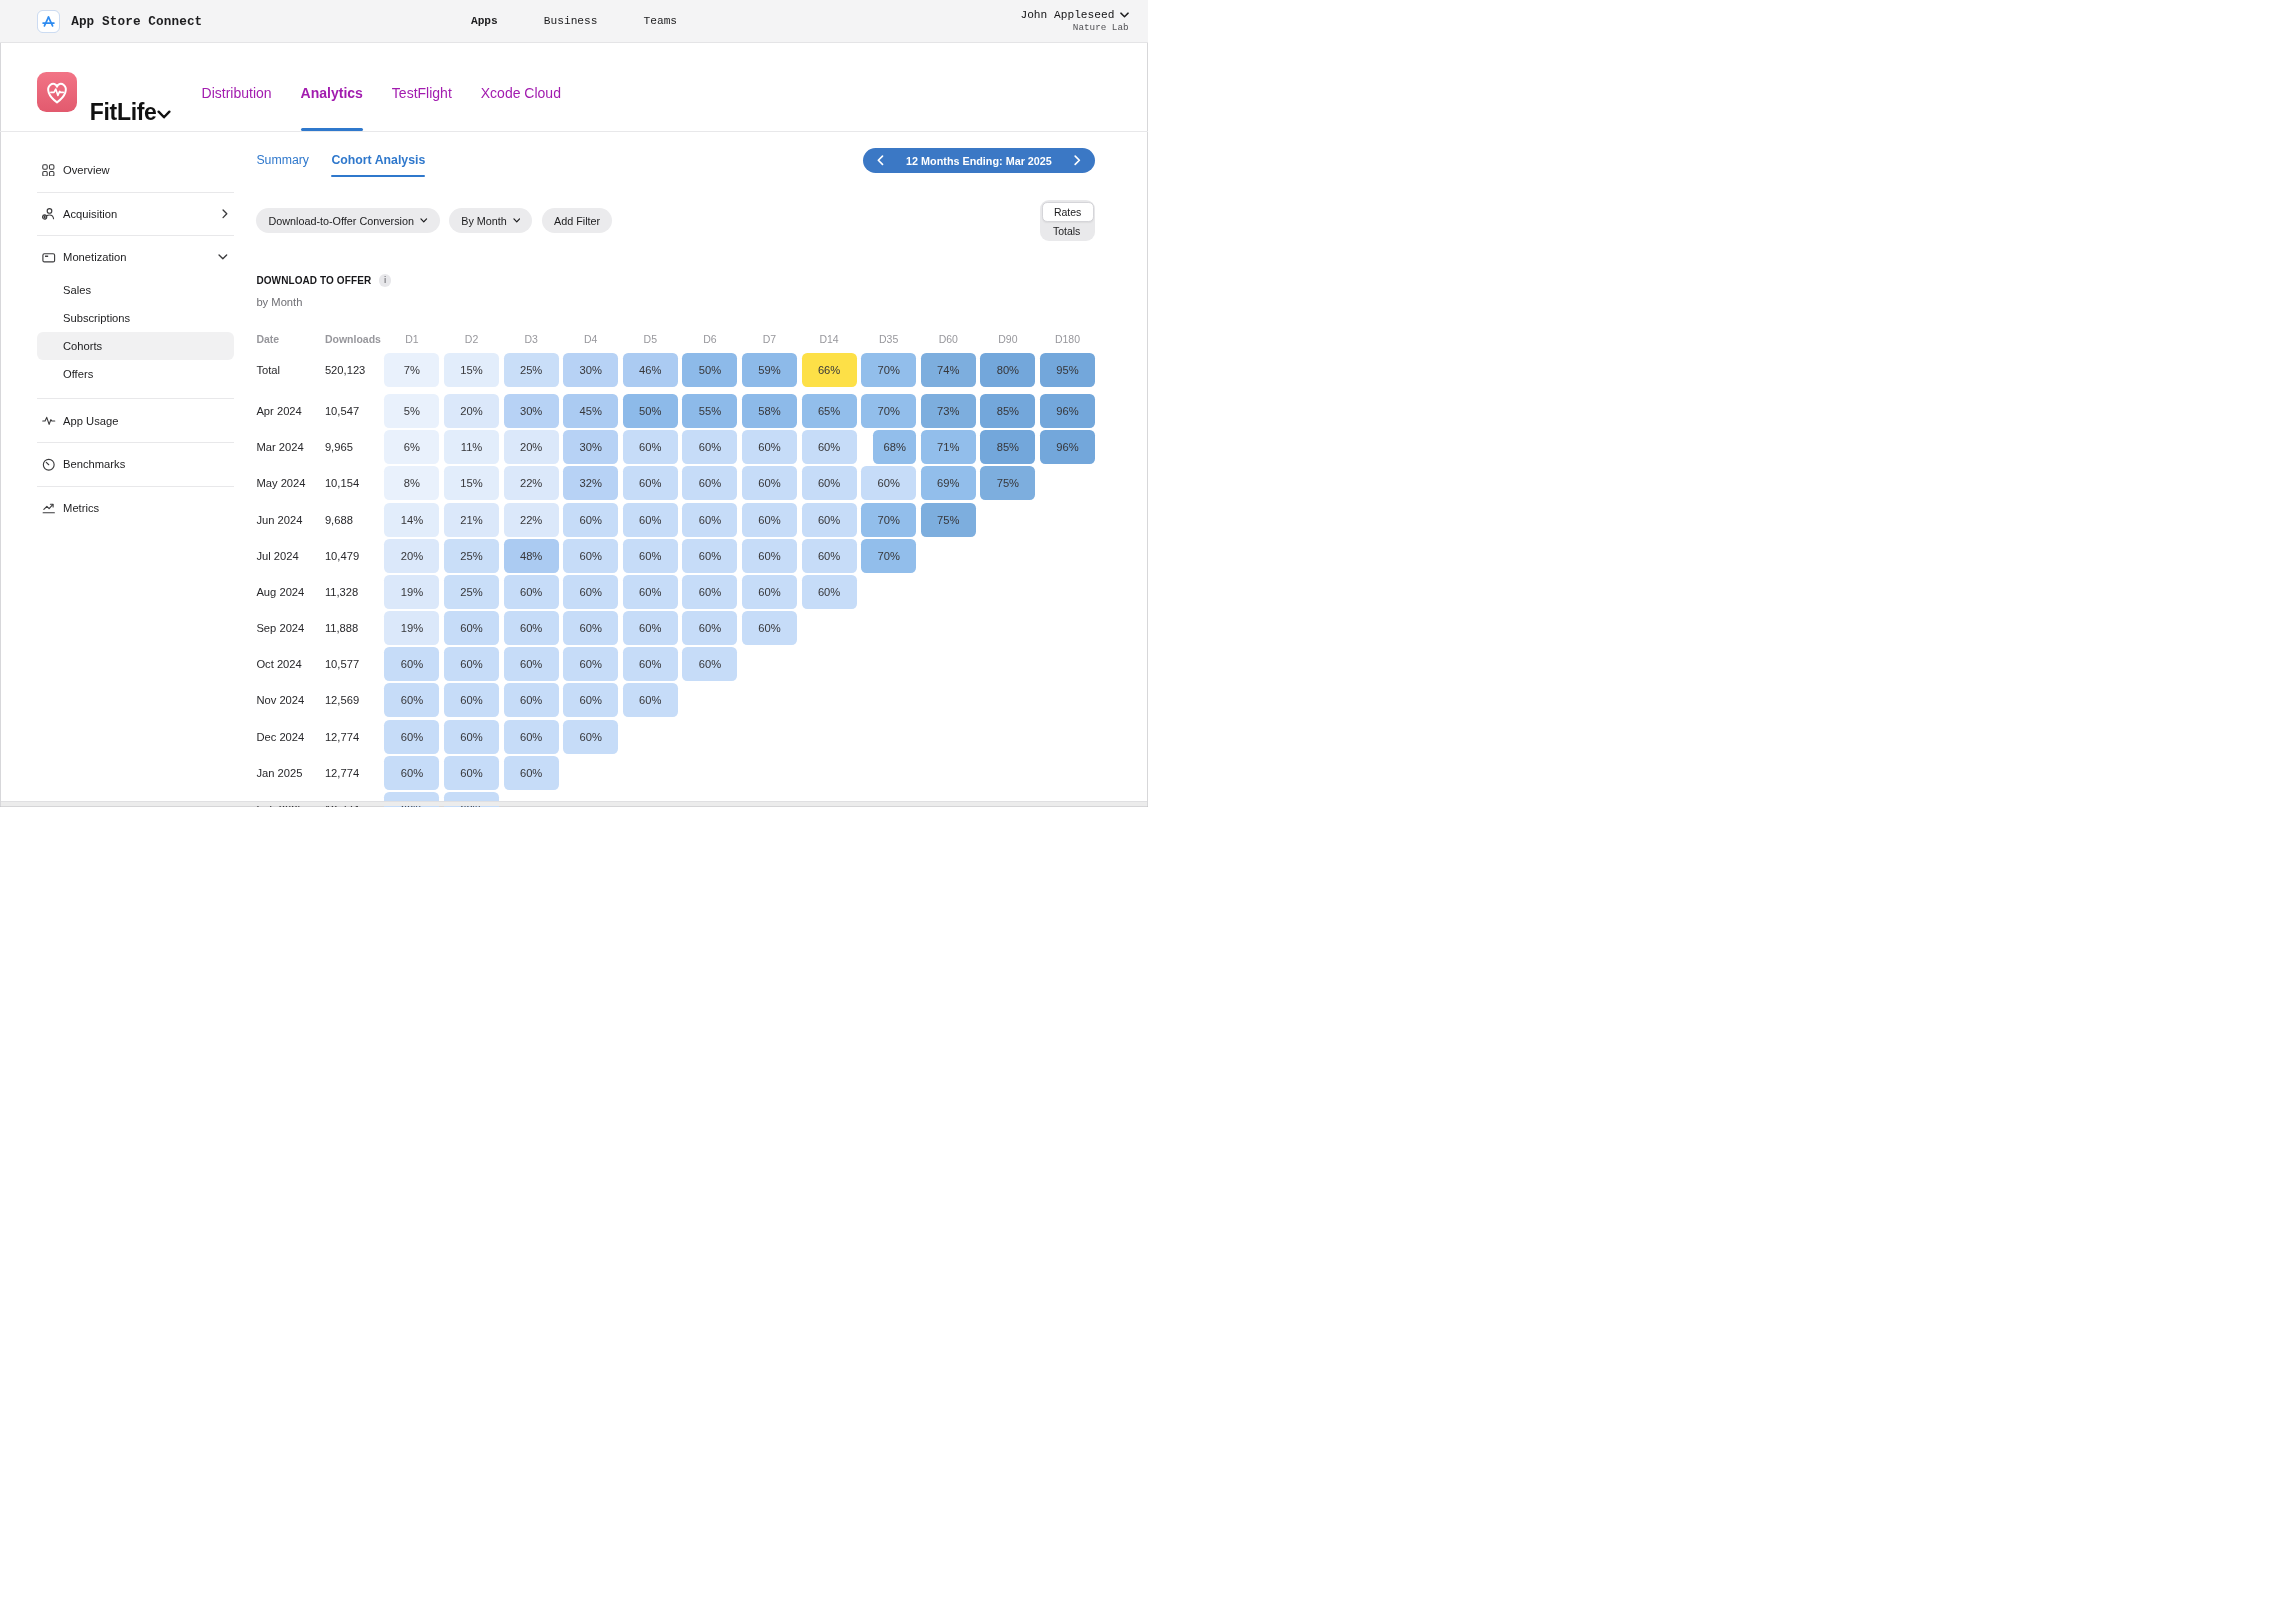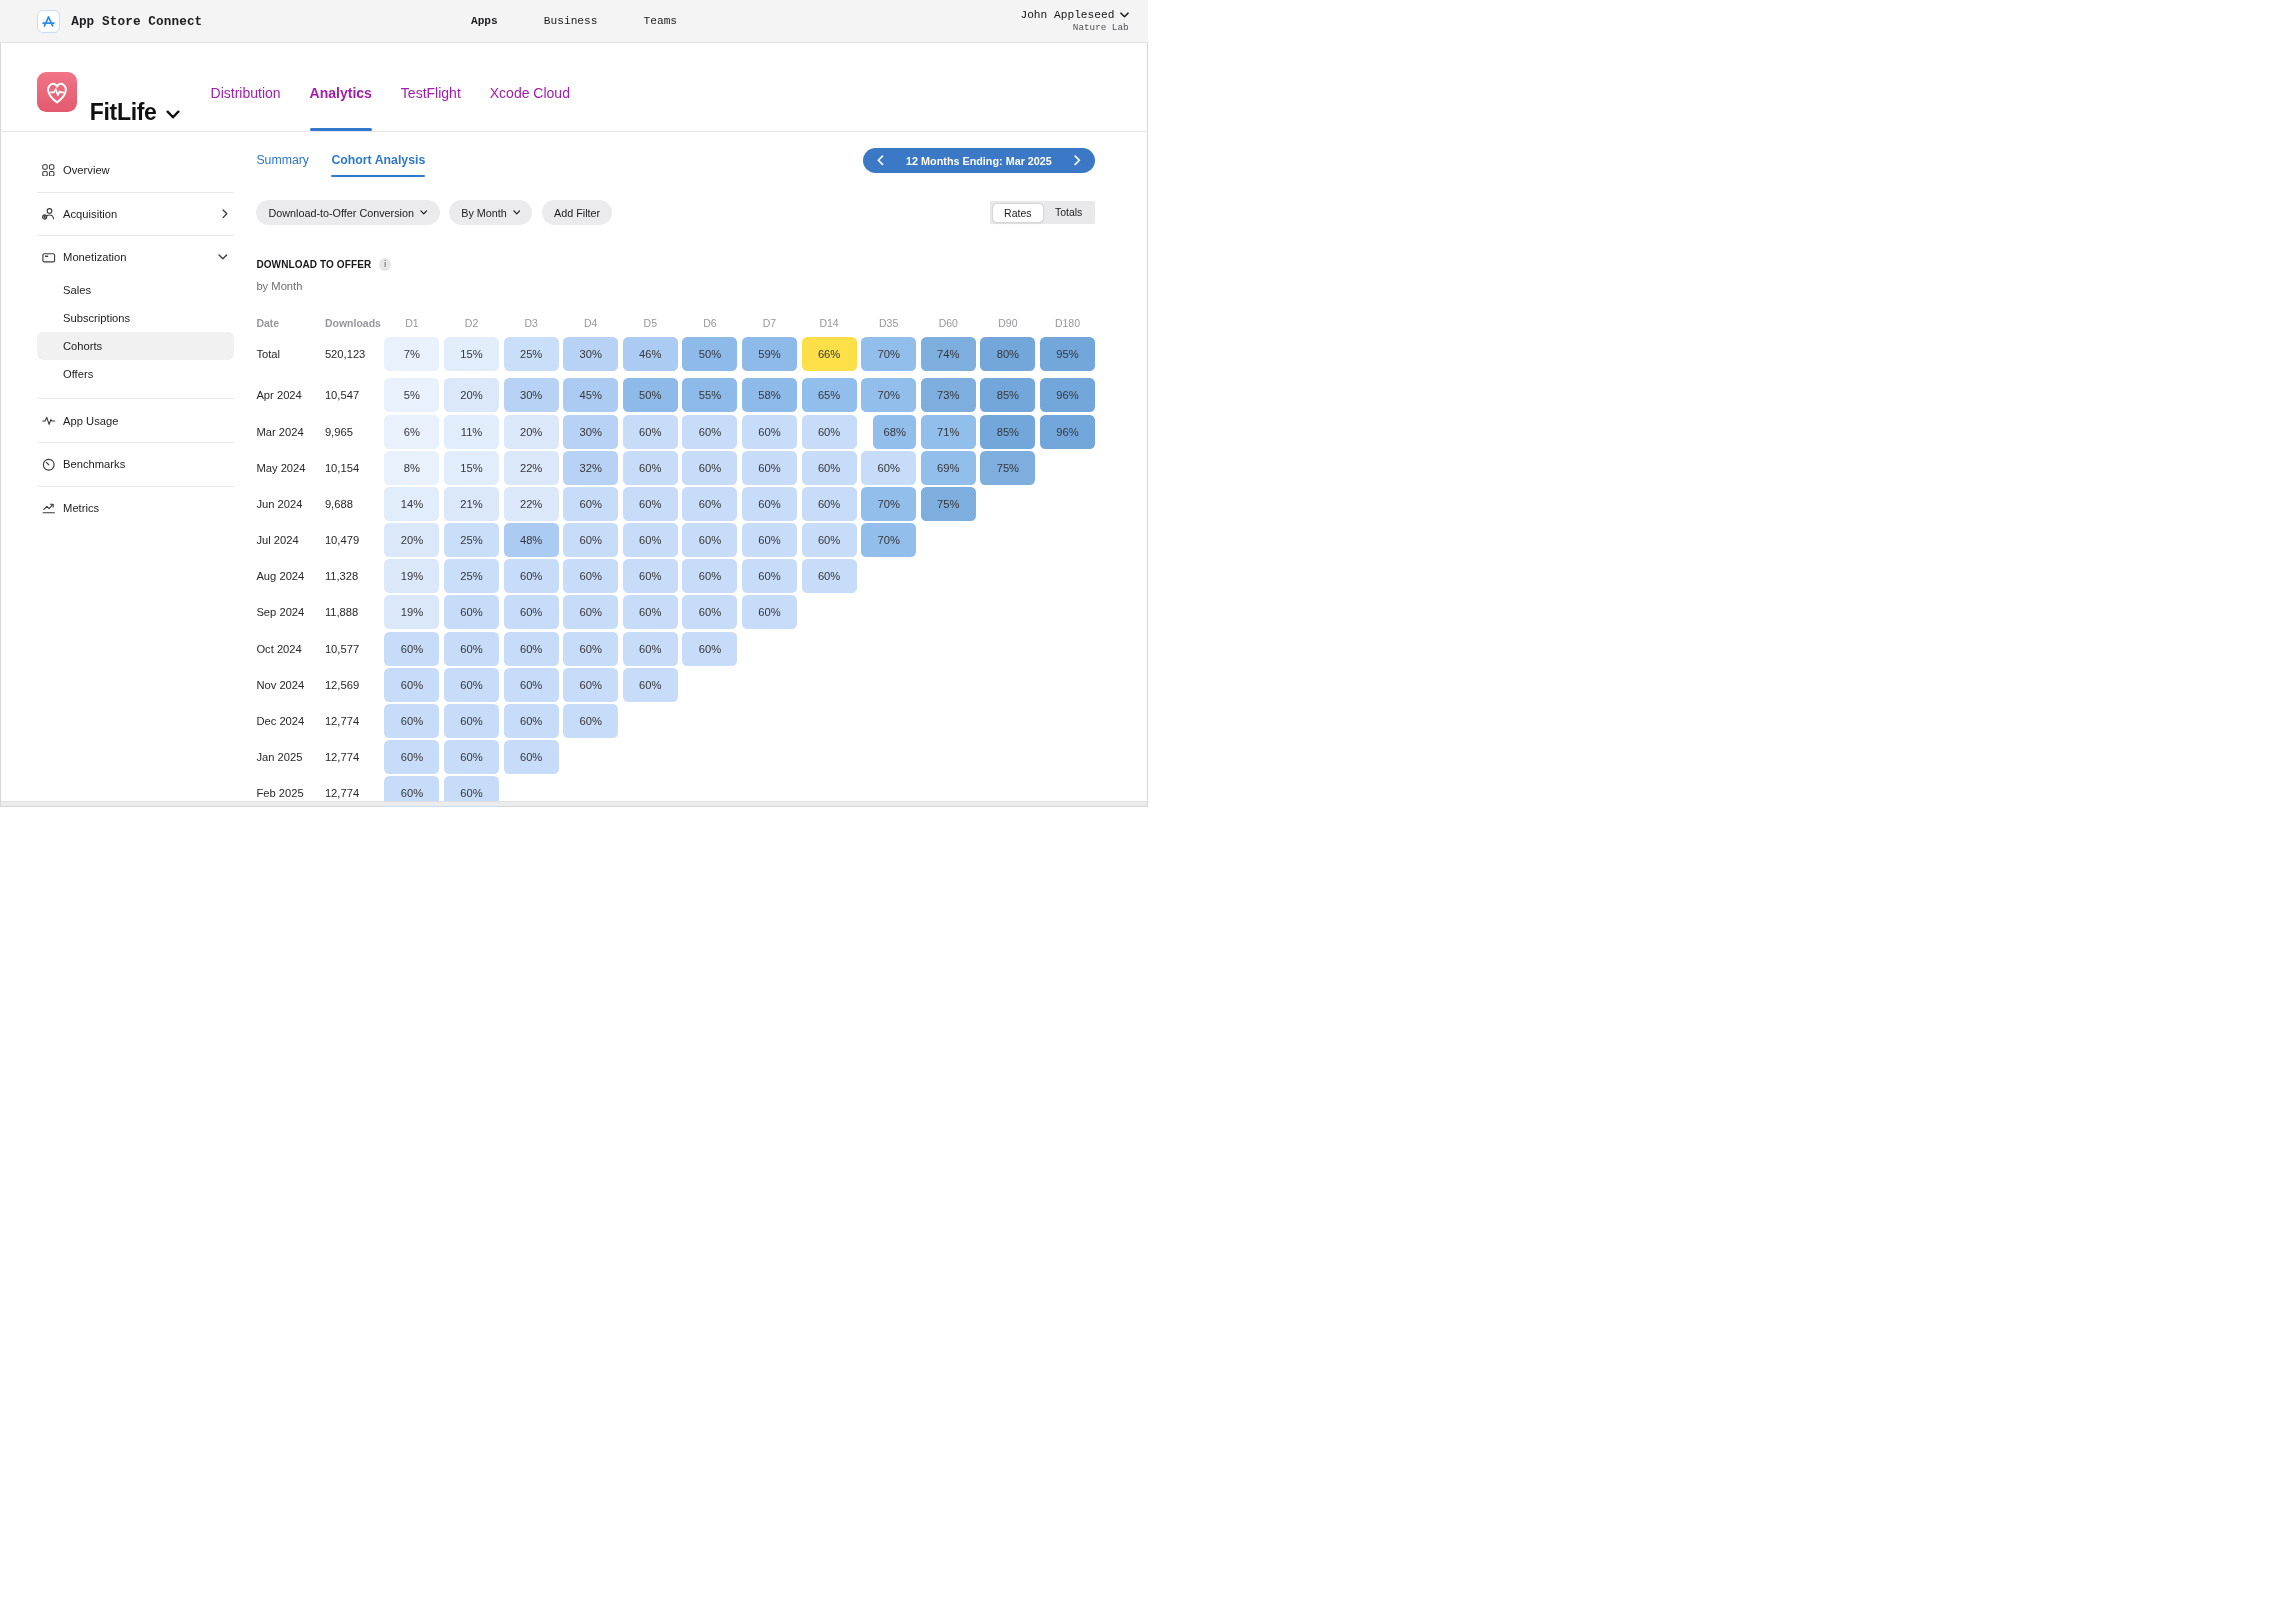--- a/index.html
+++ b/index.html
@@ -18,21 +18,21 @@
   .tb-nav .nav-item { font-size:11.2px; color:#1d1d1f; cursor:pointer; }
   .tb-nav .nav-item.active { font-weight:700; }
   .tb-user { margin-left:auto; text-align:right; line-height:1.3; cursor:pointer; }
   .tb-user-name { font-size:11.2px; color:#141416; display:flex; align-items:center; gap:5.2px; justify-content:flex-end; }
   .tb-user-org { font-size:9.3px; color:#515155; }
 
   
   .app-header { position:relative; height:89px; border-bottom:0.7px solid #e8e8ea;
     display:flex; align-items:center; padding:10.5px 0 0 37px; }
   .app-icon { display:flex; margin-right:12.7px; }
-  .app-name-btn { display:flex; align-items:center; gap:9px; background:none; border:none;
+  .app-name-btn { display:flex; align-items:center; background:none; border:none;
     cursor:pointer; font-family:inherit;margin-top:40px; }
   .app-name { font-size:23px; font-weight:700; letter-spacing:-0.3px; color:#111; }
   .app-tabs { margin-left:31px; display:flex; gap:29px; height:78px; }
   .app-tab { position:relative; display:flex; align-items:center; font-size:14px;
     color:#a21caf; cursor:pointer; padding-top:1.5px; }
   .app-tab.active { font-weight:700; }
   .app-tab.active::after { content:""; position:absolute; left:0px; right:0px; bottom:0;
     height:3px; border-radius:1.5px; background:#2f78cc; }
 
   
@@ -58,21 +58,21 @@
     height:2.2px; border-radius:1.1px; background:#2f78cc; }
   .date-pill { display:flex; align-items:center; justify-content:space-between;
     width:232px; height:25px; padding:0 11.2px; border-radius:12.7px; background:#3b78c5;
     color:#fff; font-size:10.8px; font-weight:700; cursor:pointer; }
   .dp-chev { display:flex; cursor:pointer; padding:3px; }
 
   .row2 { display:flex; justify-content:space-between; align-items:center; margin-top:27px; }
   .filters { display:flex; gap:9.7px; }
   .filter-pill { display:flex; align-items:center; gap:6px; background:#ebebed;
     border-radius:12.7px; padding:6.7px 12px; font-size:10.8px; color:#1c1c1e; cursor:pointer; }
-  .seg { display:flex; background:#e9e9eb; border-radius:1px; padding:1.5px; }
+  .seg { display:flex; background:#e9e9eb; border-radius:9px; padding:1.5px;flex-direction:column; }
   .seg-opt { padding:3px 11.2px; font-size:10.5px; color:#1d1d1f; border-radius:5.2px; cursor:pointer; }
   .seg-opt.selected { background:#fff; border:0.7px solid #d5d5d9; box-shadow:0 0.7px 1.5px rgba(0,0,0,.06); }
 
   .sec-title-row { margin-top:33px; display:flex; align-items:center; gap:7.5px; }
   .sec-title { font-size:10px; font-weight:700; letter-spacing:0.1px; color:#17171a; }
   .info { width:12.7px; height:12.7px; border-radius:50%; background:#e7e7ea; color:#7c7c82;
     font-size:8.2px; font-weight:700; display:flex; align-items:center; justify-content:center;
     cursor:pointer; }
   .sec-sub { margin-top:9px; font-size:11.2px; color:#6f6f74; }
 

